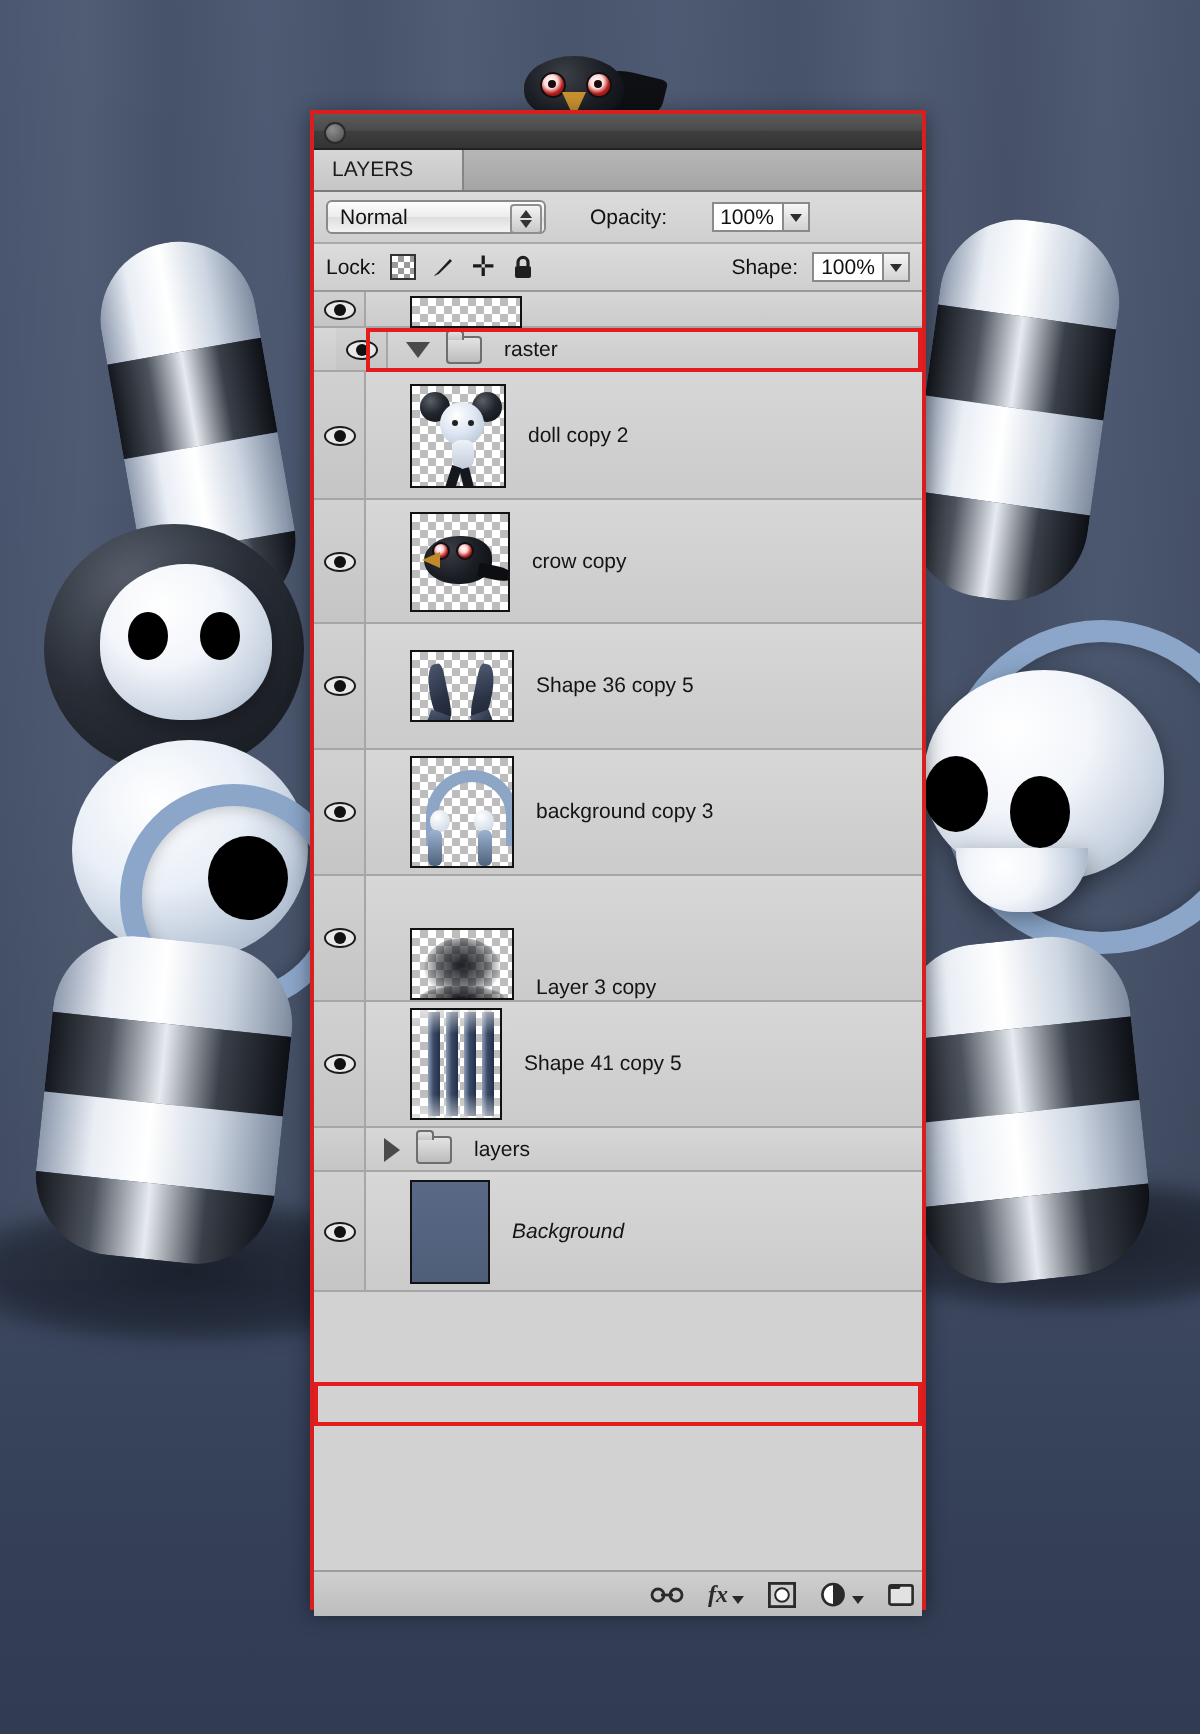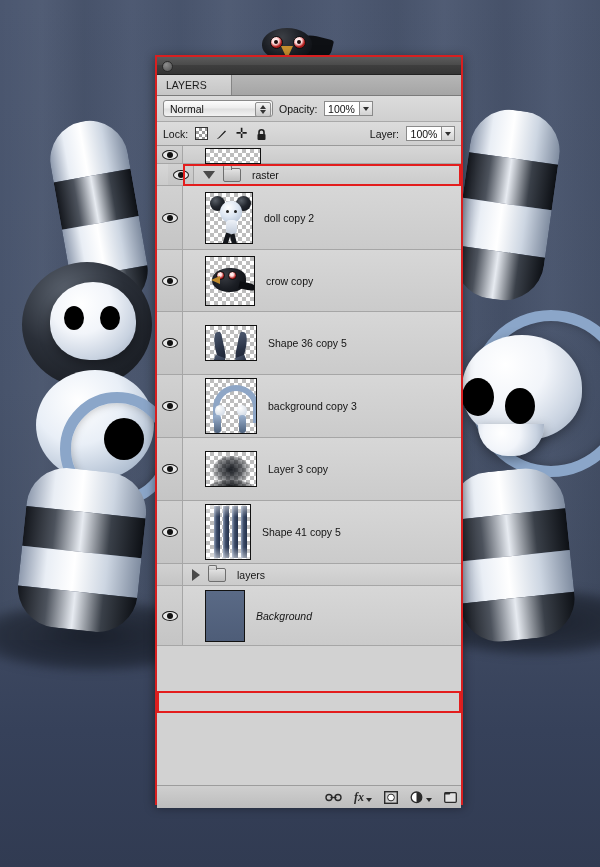--- a/index.html
+++ b/index.html
@@ -108,21 +108,21 @@
     font-size:10.5px;color:#1c1c1c;
     background:linear-gradient(180deg,#d6d6d6 0%,#c6c6c6 100%);
     border-right:1px solid #858585;
   }
   .tabfill{flex:1;background:linear-gradient(180deg,#b6b6b6 0%,#a5a5a5 100%);}
 
   .optrow{
     height:25px;display:flex;align-items:center;padding:0 6px;
     background:linear-gradient(180deg,#dcdcdc 0%,#cfcfcf 100%);
     border-bottom:1px solid #a9a9a9;
-    gap:6px;
+    gap:22px;
   }
   .blendsel{
     width:110px;height:17px;border:1px solid #8a8a8a;border-radius:3px;
     background:linear-gradient(180deg,#fdfdfd 0%,#ededed 48%,#dfdfdf 52%,#f3f3f3 100%);
     display:flex;align-items:center;position:relative;
     font-size:10.5px;color:#111;padding-left:6px;box-sizing:border-box;
   }
   .spin{
     position:absolute;right:1px;top:1px;width:14px;height:13px;border-radius:2px;
     background:linear-gradient(180deg,#f4f4f4,#c9c9c9);
@@ -376,21 +376,21 @@
         </svg>
     </span>
     <span class="ico ico-move">✛</span>
     <span class="ico">
       <svg width="13" height="13" viewBox="0 0 13 13">
           <path d="M4 6 V4.2 a2.5 2.5 0 0 1 5 0 V6" stroke="#1f1f1f" stroke-width="1.6" fill="none"></path>
           <rect x="2.5" y="6" width="8" height="6" rx="1" fill="#1f1f1f"></rect>
         </svg>
     </span>
     <span style="flex:1"></span>
-    <span class="lbl">Layer:</span>
+    <span class="lbl">Shape:</span>
     <span class="numwrap">
       <span class="numbox">100%</span>
       <span class="numarrow">
           <s></s>
         </span>
     </span>
   </div>
 
   <div class="layerlist" id="layerlist">
       <div class="lrow" style="height: 18px;">
@@ -482,21 +482,21 @@
             <div class="arc" style="left:7px;top:6px;width:34px;height:32px;"></div>
             <div class="sk" style="left:9px;top:26px;"></div>
             <div class="sk" style="left:31px;top:26px;"></div>
             <div style="position:absolute;left:8px;top:36px;width:7px;height:18px;background:linear-gradient(180deg,#9cb2cf,#5d7characters);"></div>
             <div style="position:absolute;left:8px;top:36px;width:7px;height:18px;background:linear-gradient(180deg,#9cb2cf,#4e627d);border-radius:3px;"></div>
             <div style="position:absolute;left:33px;top:36px;width:7px;height:18px;background:linear-gradient(180deg,#9cb2cf,#4e627d);border-radius:3px;"></div>
           </div>
         </div>
         <span class="lname">background copy 3</span>
       </div>
-      <div class="lrow" style="height: 63px;">
+      <div class="lrow" style="height: 63px; align-items: flex-end;">
         <div class="eyecell">
           <span class="eye">
             <span class="ball"></span>
             <span class="pup"></span>
           </span>
         </div>
         <div class="thumb" style="width: 52px; height: 36px; margin-left: 22px;">
           <div class="a-l3" style="position: absolute; inset: 0px;">
             <div class="blur"></div>
             <div class="pud"></div>

